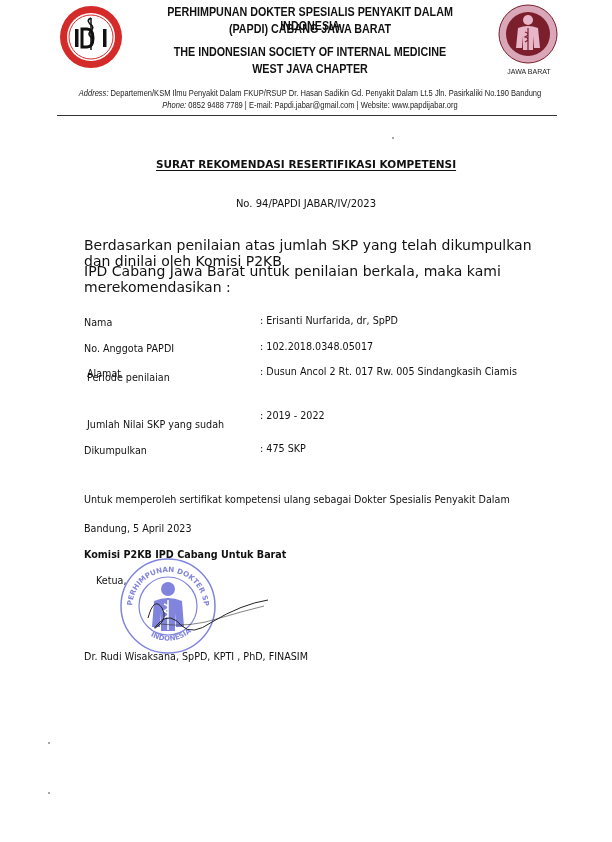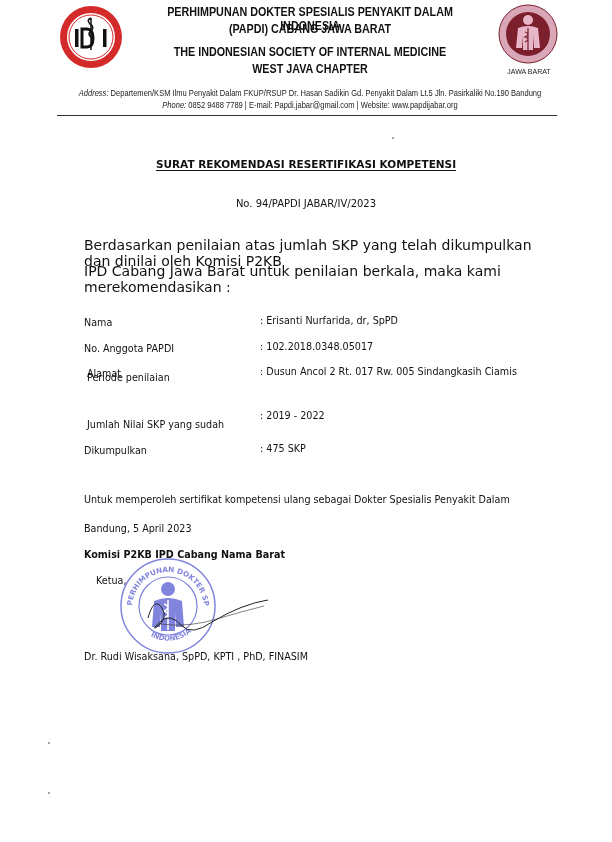--- a/index.html
+++ b/index.html
@@ -98,21 +98,21 @@
 <div class="field-value" style="top:410px">: 2019 - 2022</div>
 
 <div class="field-label" style="top:419px; left:87px">Jumlah Nilai SKP yang sudah</div>
 
 <div class="field-label" style="top:445px">Dikumpulkan</div>
 <div class="field-value" style="top:443px">: 475 SKP</div>
 
 <div class="purpose">Untuk memperoleh sertifikat kompetensi ulang sebagai Dokter Spesialis Penyakit Dalam</div>
 
 <div class="sign-date">Bandung, 5 April   2023</div>
-<div class="sign-committee">Komisi P2KB IPD Cabang Nama Barat</div>
+<div class="sign-committee">Komisi P2KB IPD Cabang Untuk Barat</div>
 <div class="sign-role">Ketua,</div>
 
 <svg class="stamp" viewBox="0 0 100 100">
   <defs>
     <path id="stampArcTop" d="M14 52 A36 36 0 1 1 86 52"></path>
     <path id="stampArcBot" d="M22 70 A34 34 0 0 0 78 70"></path>
   </defs>
   <circle cx="50" cy="50" r="47" fill="none" stroke="#6b6fd6" stroke-width="1.5"></circle>
   <circle cx="50" cy="50" r="29" fill="none" stroke="#6b6fd6" stroke-width="1.2"></circle>
   <text font-size="7.2" fill="#6b6fd6" font-family="DejaVu Sans, sans-serif" font-weight="bold">

